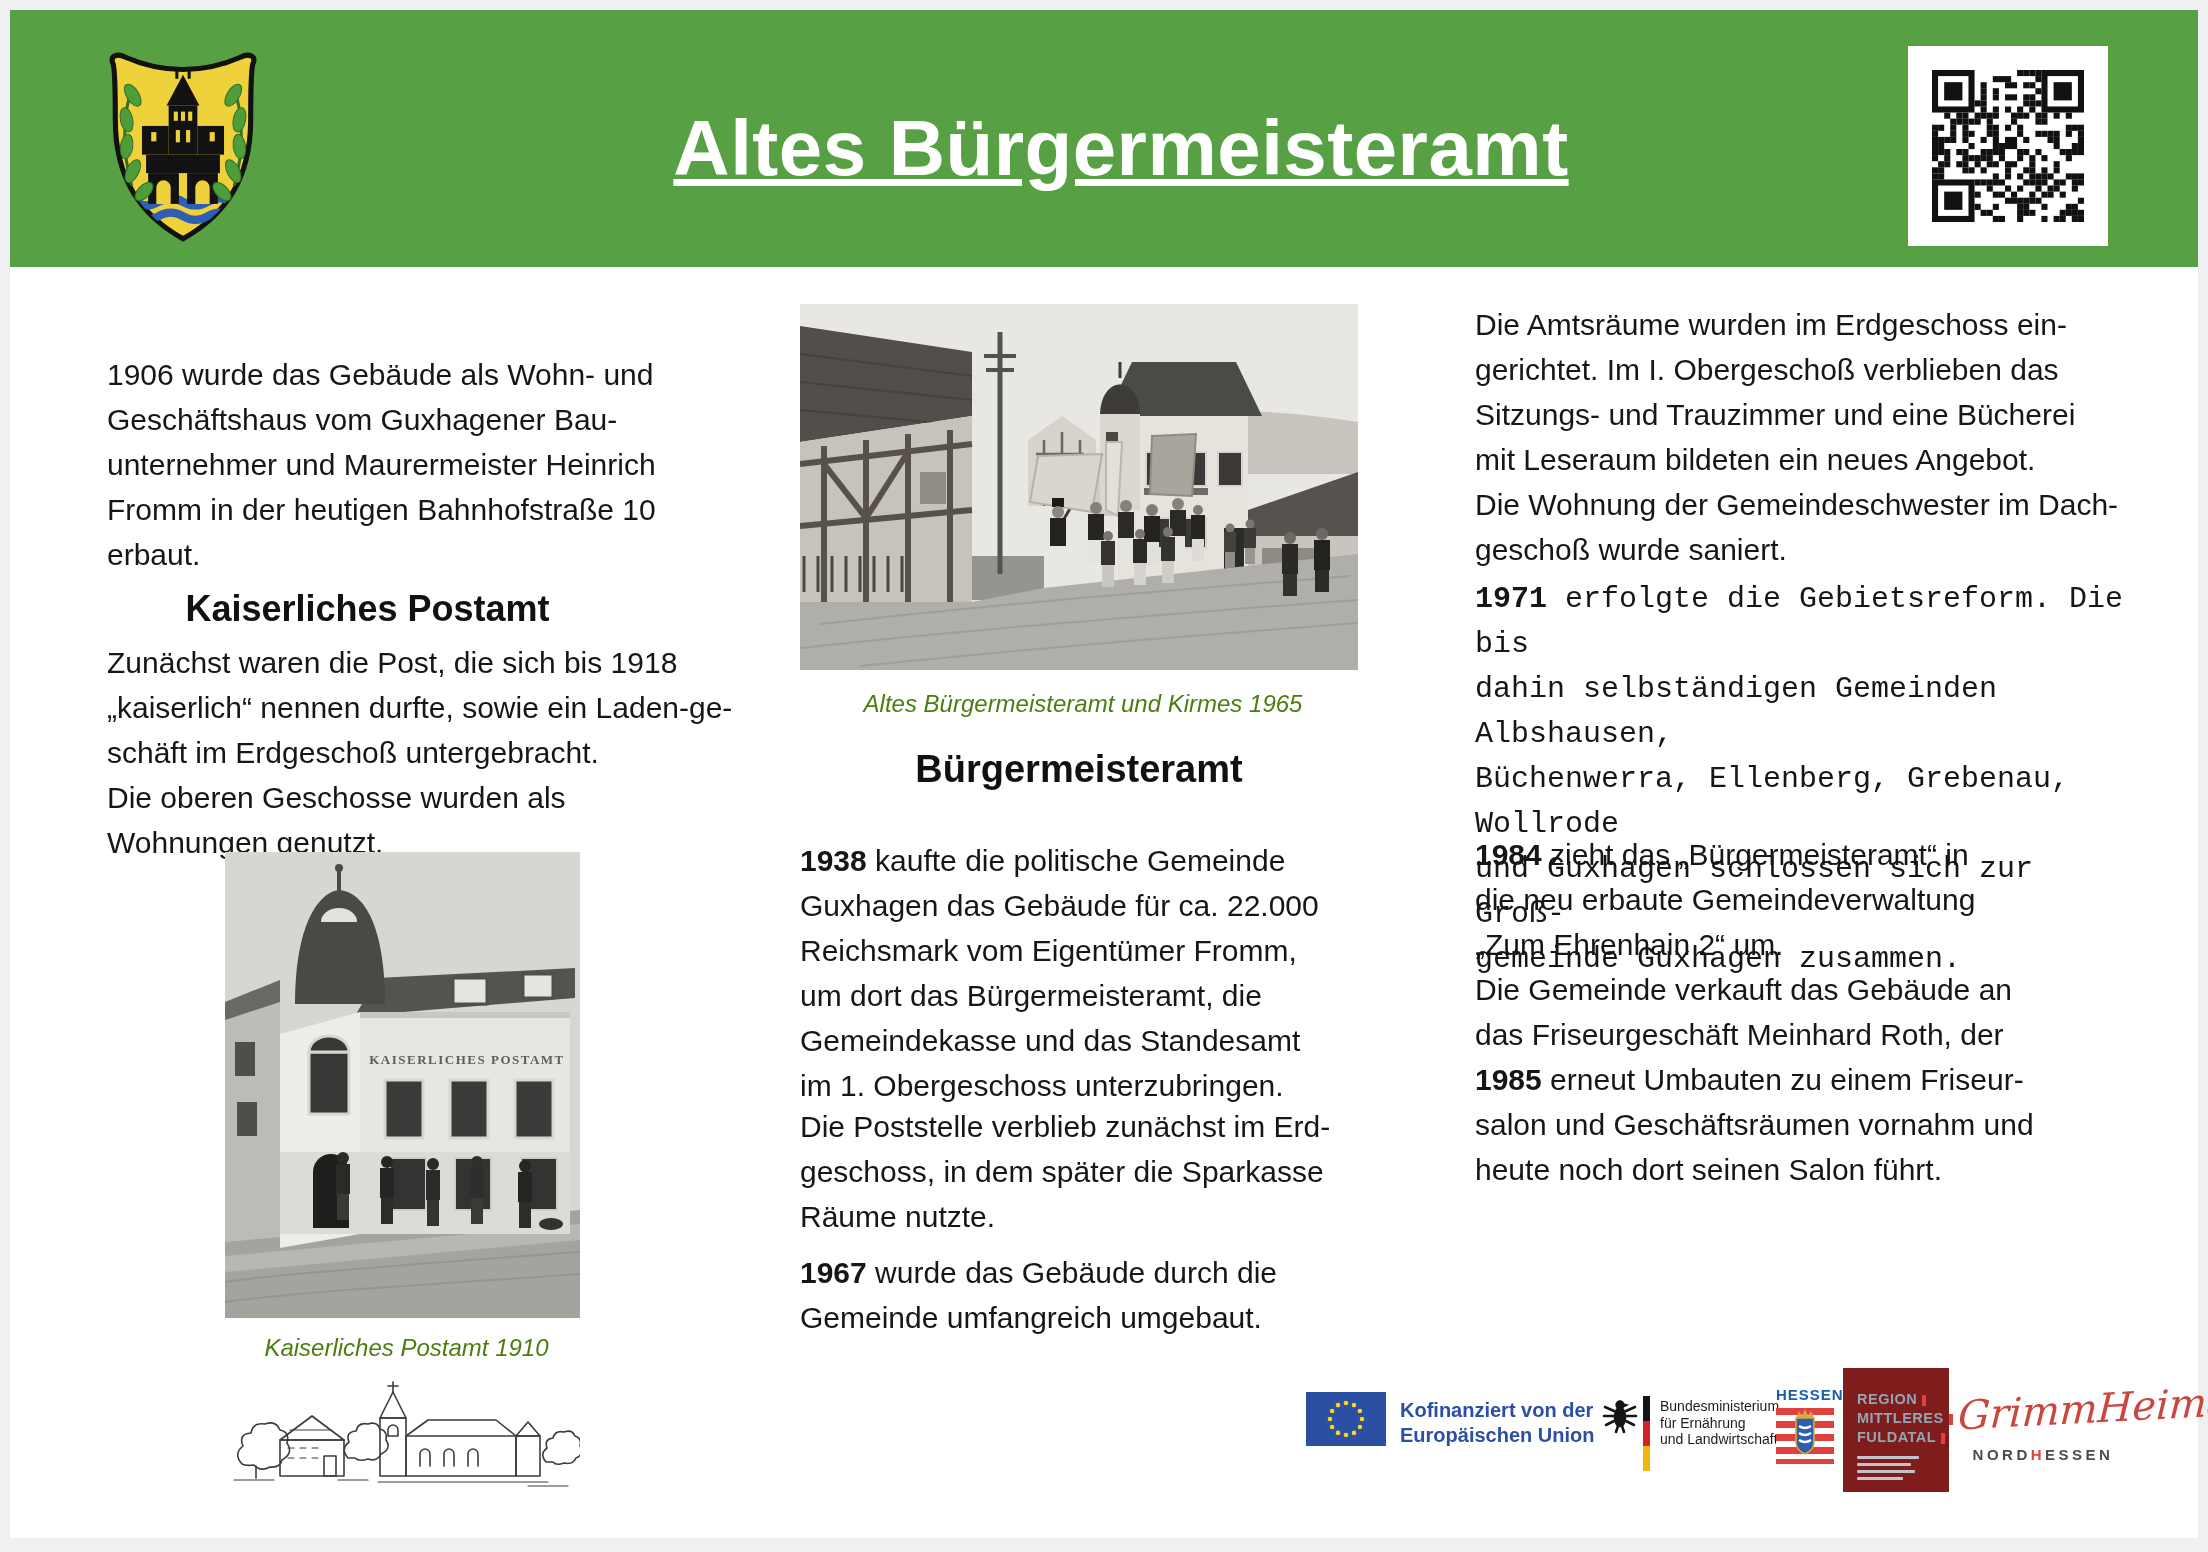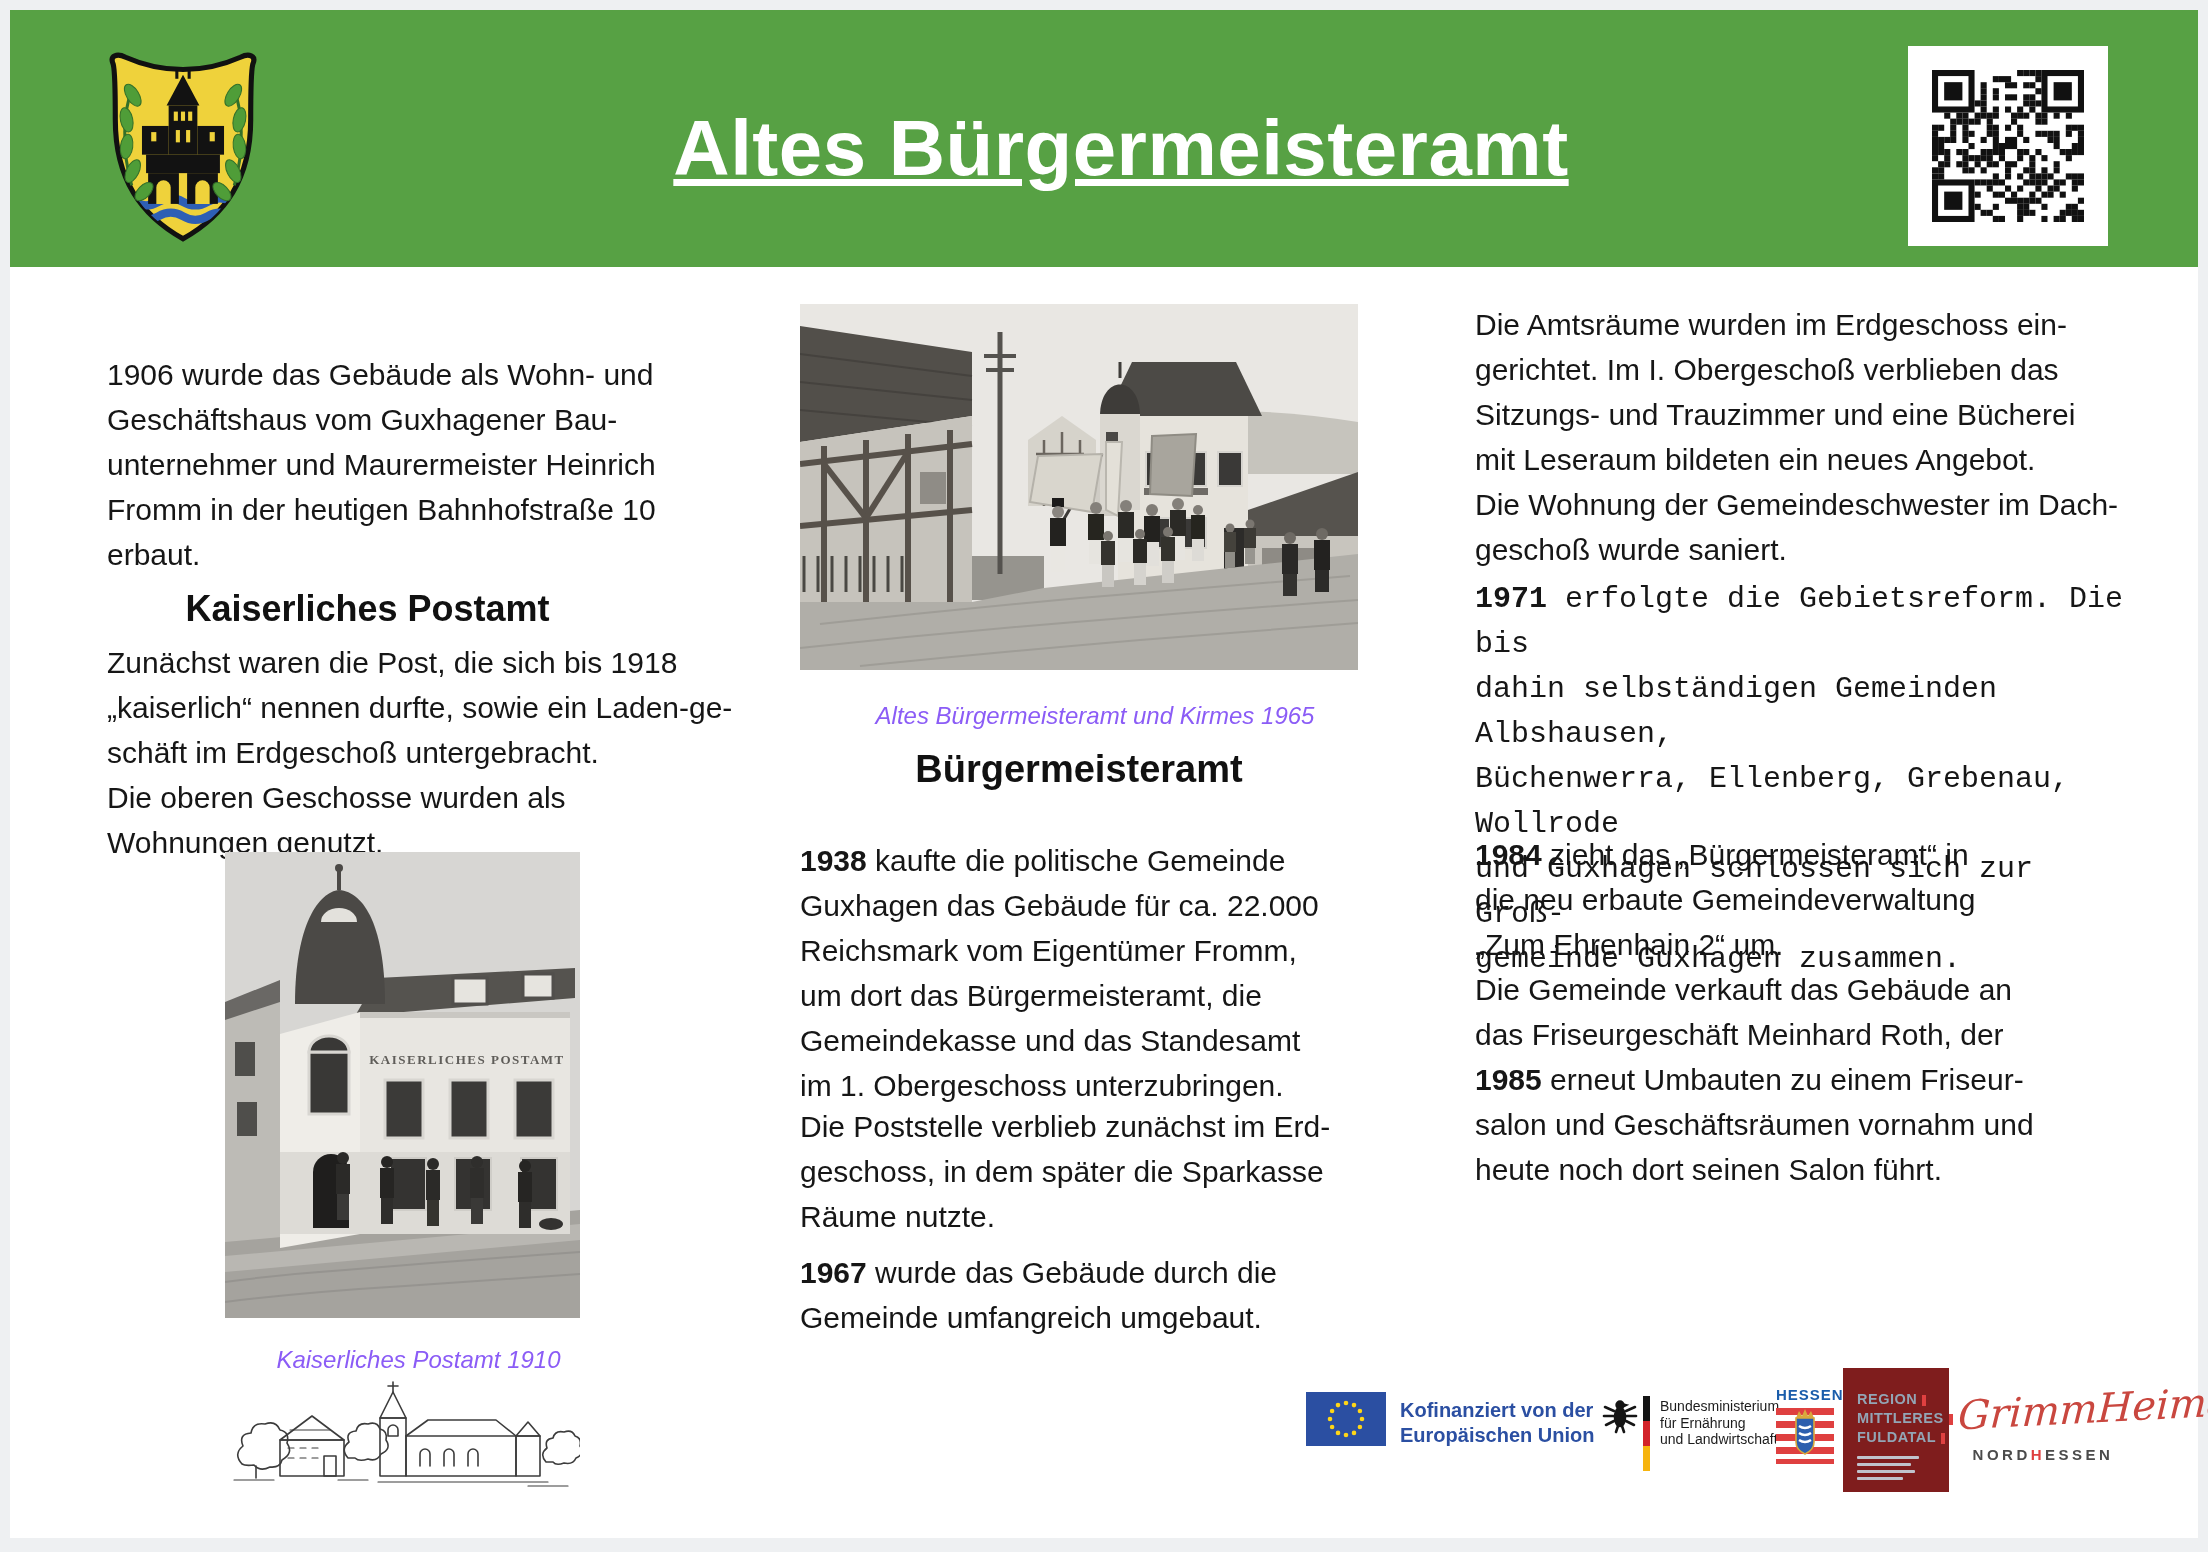--- a/index.html
+++ b/index.html
@@ -14,21 +14,21 @@
   .surface{position:absolute;left:10px;top:10px;width:2188px;height:1528px;background:#ffffff;}
   .abs{position:absolute;}
   .header-bar{position:absolute;left:10px;top:10px;width:2188px;height:257px;background:var(--header_green);}
   .page-title{position:absolute;left:0;top:86px;width:2208px;text-align:center;color:#ffffff;
     font-size:78px;font-weight:700;letter-spacing:0.5px;margin:17px;text-decoration:underline;}
   .qr-box{position:absolute;left:1908px;top:46px;width:200px;height:200px;background:#ffffff;}
   .qr-box svg{position:absolute;left:24px;top:24px;}
   h2.colhead{margin:0;font-size:36px;font-weight:700;color:#111;text-align:center;}
   .body-text{margin:0;font-size:30px;line-height:45px;color:#161616;white-space:pre-line;}
   .body-text b{font-weight:700;}
-  .caption{margin:16px;font-size:24px;font-style:italic;color:#8b5cf6;text-align:center;}
+  .caption{margin:4px;font-size:24px;font-style:italic;color:#4d7c0f;text-align:center;}
   .photo{display:block;}
   
   .eu-text{position:absolute;left:1400px;top:1398px;font-size:20px;line-height:25px;
     font-weight:700;color:var(--eu_blue);}
   .bmel-text{position:absolute;left:1660px;top:1398px;font-size:14px;line-height:16.5px;color:#1c1c1c;}
   .flag-stripe{position:absolute;left:1643px;top:1396px;width:7px;height:75px;}
   .flag-stripe div{width:7px;height:25px;}
   .hessen-label{position:absolute;left:1776px;top:1386px;width:58px;text-align:center;
     font-size:15px;font-weight:700;letter-spacing:1px;color:var(--hessen_blue);}
   .region-card{position:absolute;left:1843px;top:1368px;width:106px;height:124px;background:#7f1d1d;

